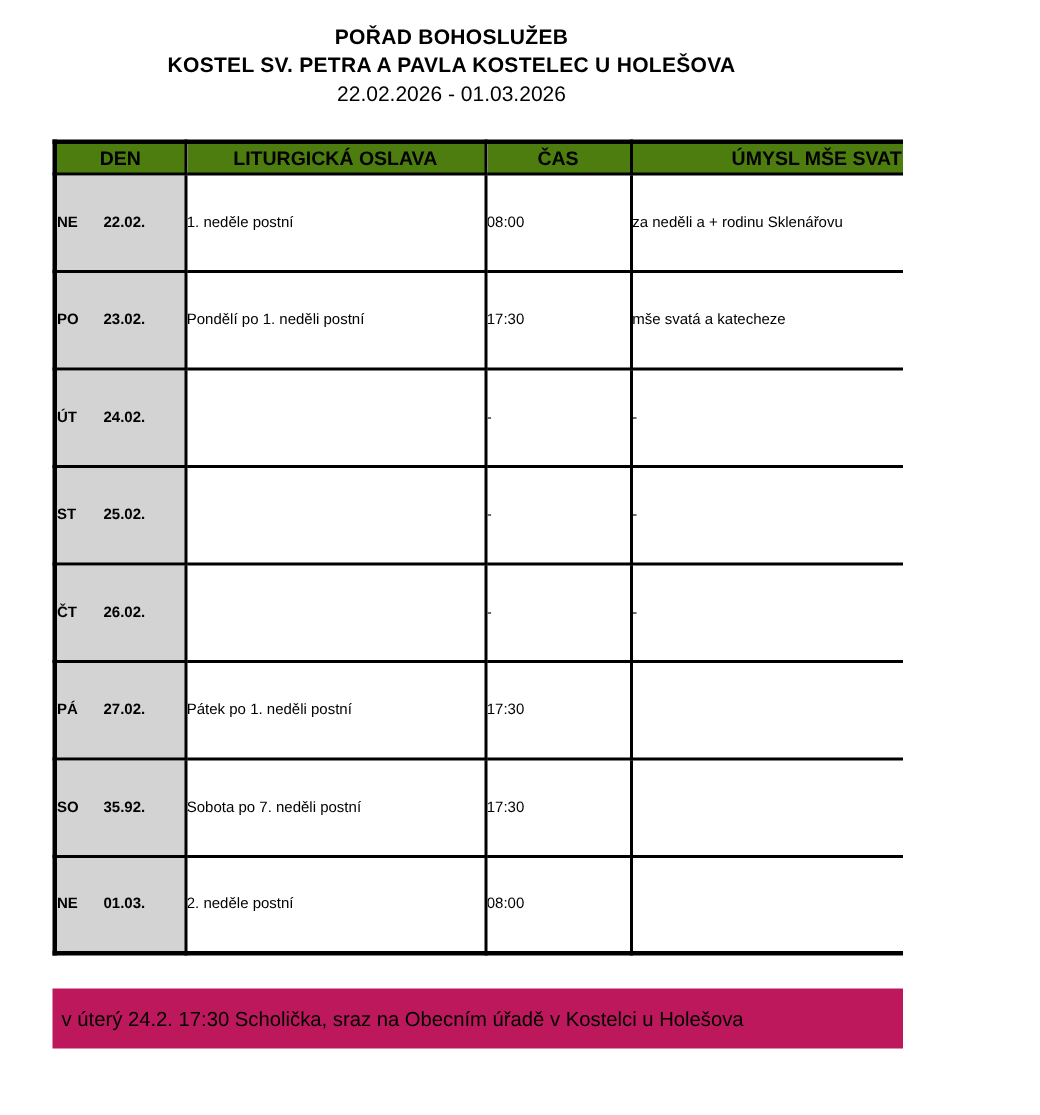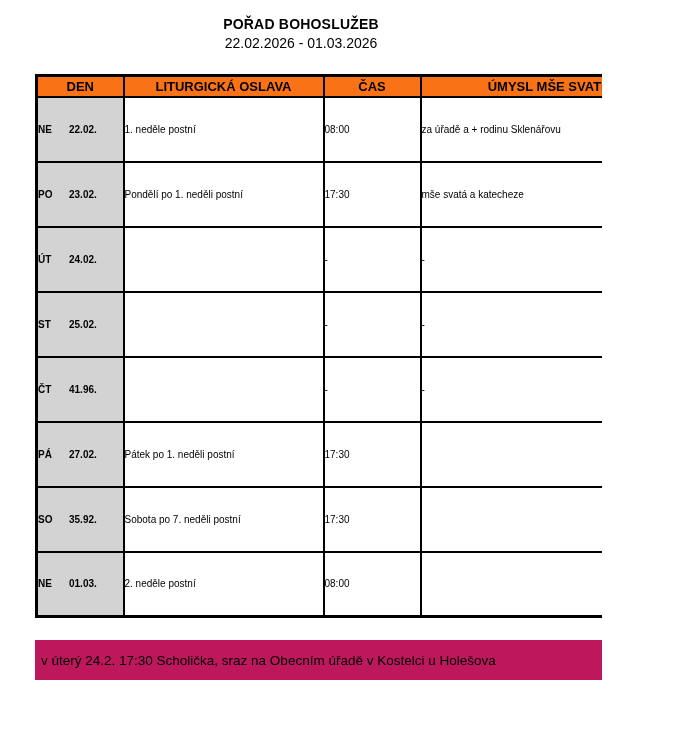--- a/index.html
+++ b/index.html
@@ -44,21 +44,21 @@
   table.schedule td {
     border: 2px solid #000000;
     padding: 0;
     overflow: hidden;
   }
   table.schedule th {
     height: 21px;
     font-size: 13px;
     font-weight: bold;
     text-align: center;
-    background: #f97316;
+    background: #4d7c0f;
   }
   table.schedule td {
     height: 65px;
     font-size: 10px;
     vertical-align: middle;
   }
   td.day-cell {
     background: #d3d3d3;
     font-weight: bold;
     padding-left: 4px;
@@ -87,20 +87,21 @@
     font-size: 13.5px;
   }
 </style>
 </head>
 <body>
 
 <div class="page">
 
   <div class="titles">
     <div class="title-line">POŘAD BOHOSLUŽEB</div>
+    <div class="title-line">KOSTEL SV. PETRA A PAVLA KOSTELEC U HOLEŠOVA</div>
     <div class="date-range">22.02.2026 - 01.03.2026</div>
   </div>
 
   <table class="schedule">
     <colgroup>
       <col style="width:87px">
       <col style="width:200px">
       <col style="width:97px">
       <col style="width:257px">
     </colgroup>
@@ -110,42 +111,42 @@
         <th>LITURGICKÁ OSLAVA</th>
         <th>ČAS</th>
         <th>ÚMYSL MŠE SVATÉ</th>
       </tr>
     </thead>
     <tbody>
       <tr>
         <td class="day-cell"><span class="day-abbrev">NE</span><span class="day-date">22.02.</span></td>
         <td class="liturgy-cell">1. neděle postní</td>
         <td class="time-cell">08:00</td>
-        <td class="intention-cell">za úřadě a + rodinu Sklenářovu</td>
+        <td class="intention-cell">za neděli a + rodinu Sklenářovu</td>
       </tr>
       <tr>
         <td class="day-cell"><span class="day-abbrev">PO</span><span class="day-date">23.02.</span></td>
         <td class="liturgy-cell">Pondělí po 1. neděli postní</td>
         <td class="time-cell">17:30</td>
         <td class="intention-cell">mše svatá a katecheze</td>
       </tr>
       <tr>
         <td class="day-cell"><span class="day-abbrev">ÚT</span><span class="day-date">24.02.</span></td>
         <td class="liturgy-cell"></td>
         <td class="time-cell">-</td>
         <td class="intention-cell">-</td>
       </tr>
       <tr>
         <td class="day-cell"><span class="day-abbrev">ST</span><span class="day-date">25.02.</span></td>
         <td class="liturgy-cell"></td>
         <td class="time-cell">-</td>
         <td class="intention-cell">-</td>
       </tr>
       <tr>
-        <td class="day-cell"><span class="day-abbrev">ČT</span><span class="day-date">41.96.</span></td>
+        <td class="day-cell"><span class="day-abbrev">ČT</span><span class="day-date">26.02.</span></td>
         <td class="liturgy-cell"></td>
         <td class="time-cell">-</td>
         <td class="intention-cell">-</td>
       </tr>
       <tr>
         <td class="day-cell"><span class="day-abbrev">PÁ</span><span class="day-date">27.02.</span></td>
         <td class="liturgy-cell">Pátek po 1. neděli postní</td>
         <td class="time-cell">17:30</td>
         <td class="intention-cell"></td>
       </tr>

